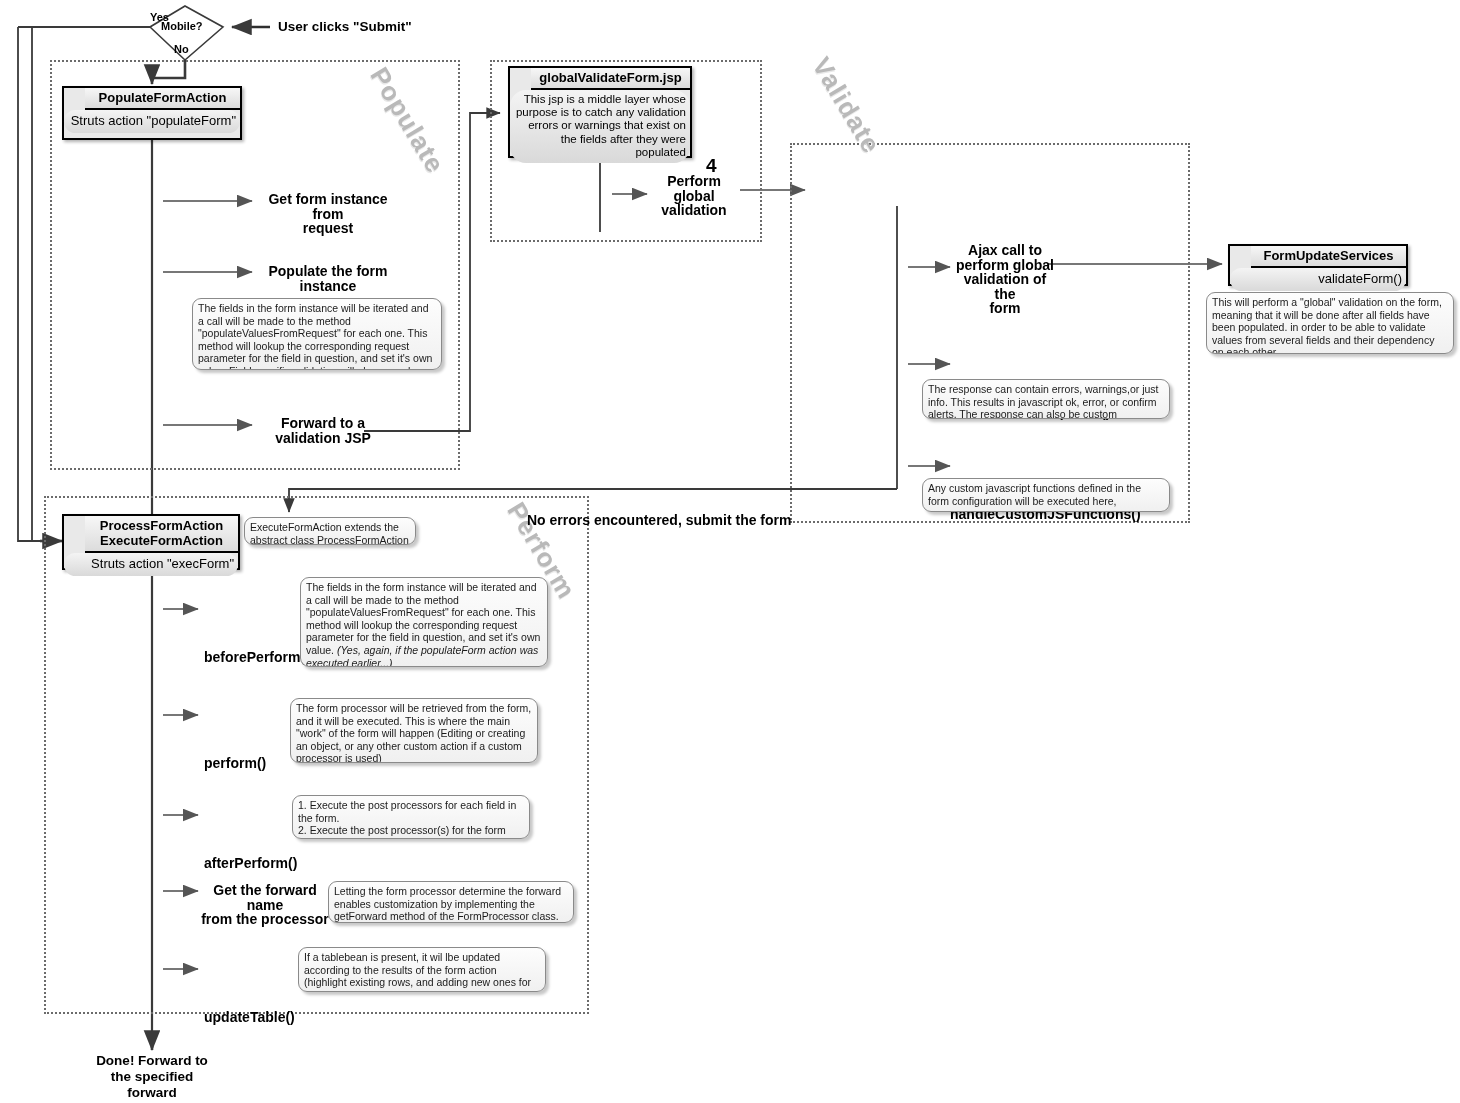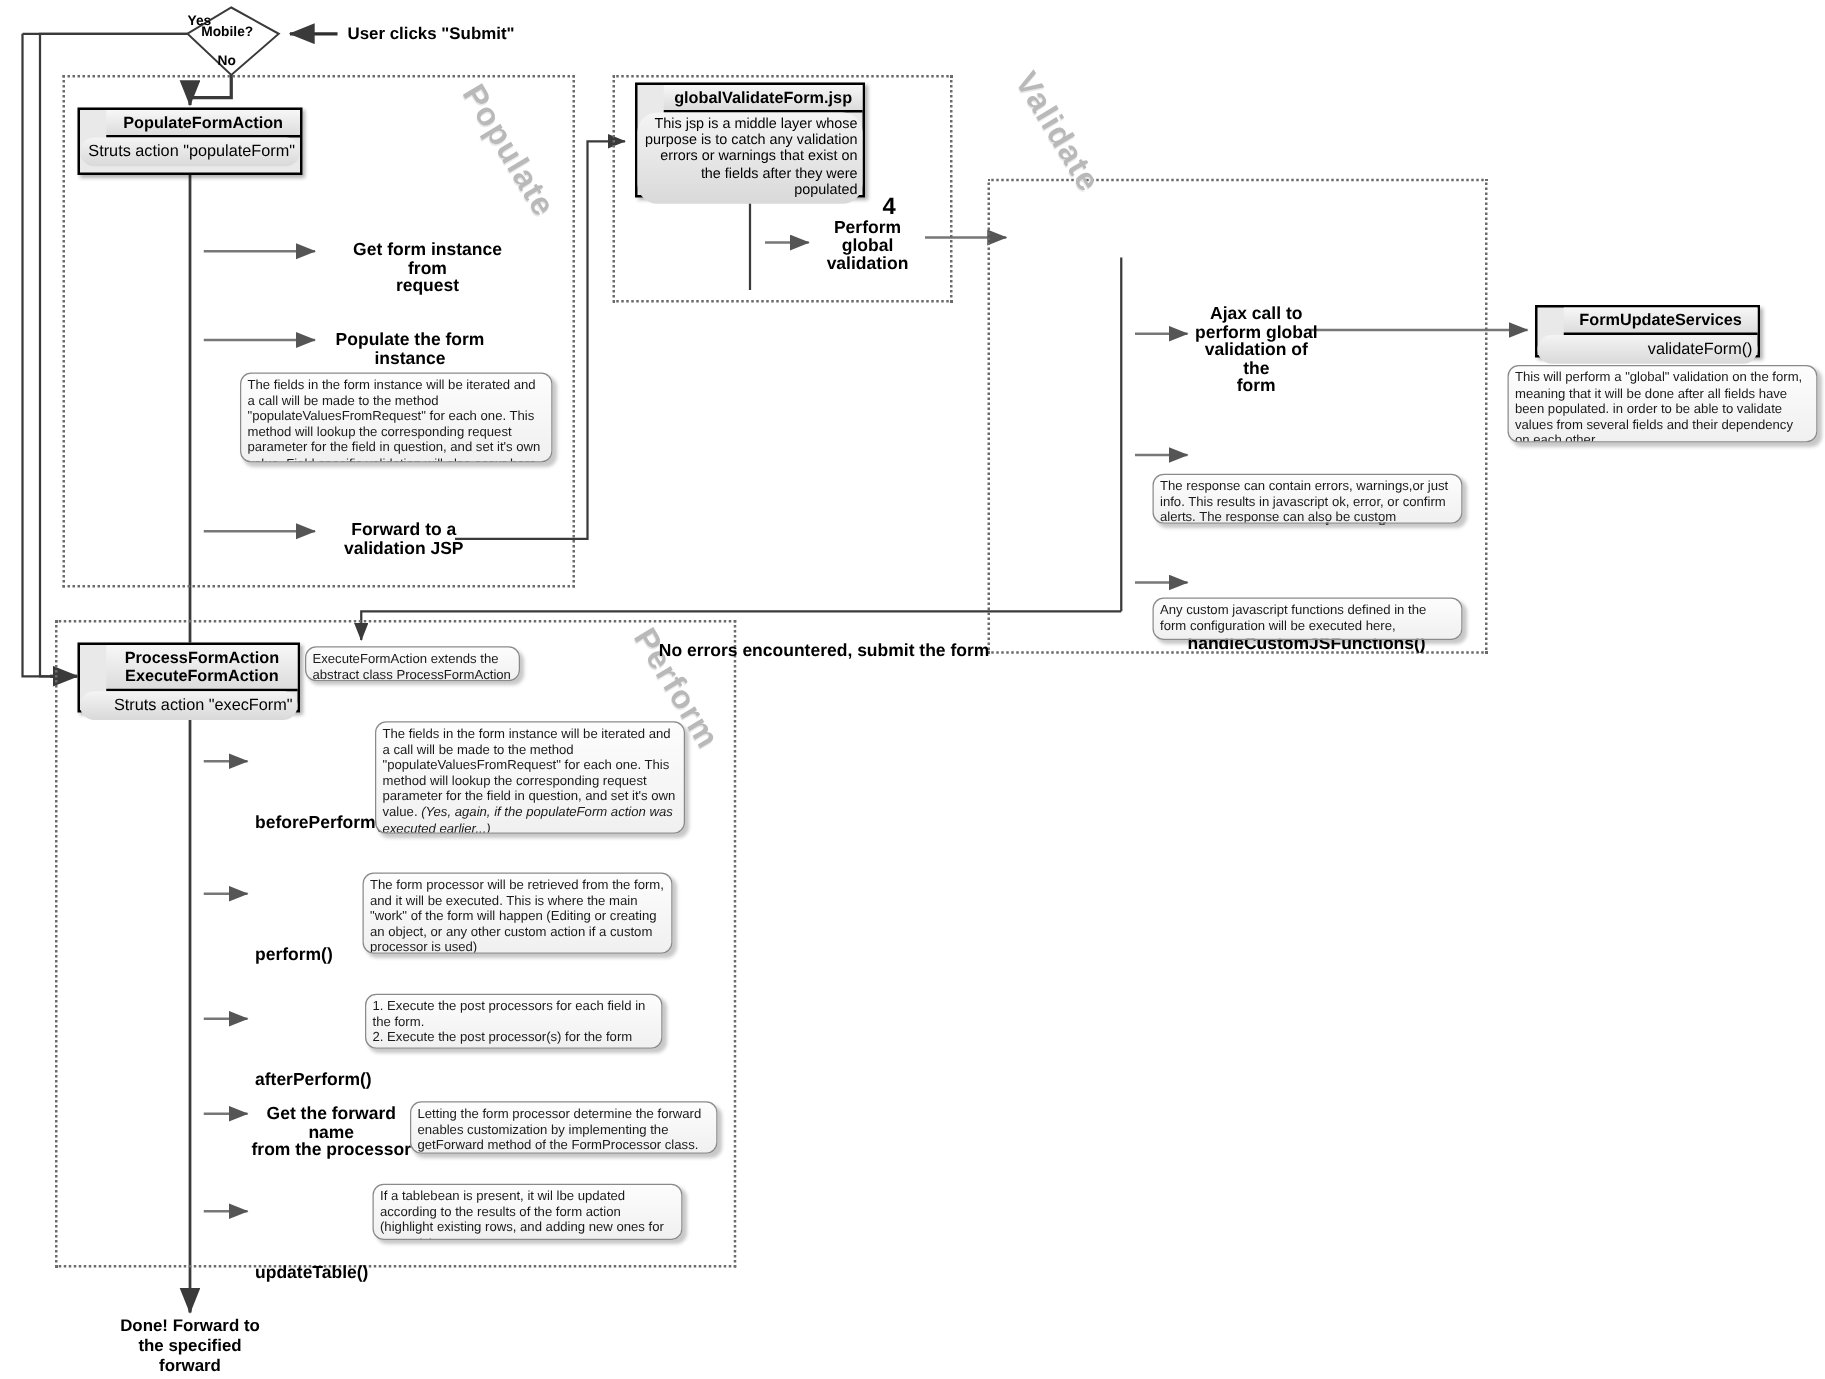--- a/index.html
+++ b/index.html
@@ -213,21 +213,21 @@
     <div class="hdr">ProcessFormAction
 ExecuteFormAction</div>
     <div class="bdy">Struts action "execForm"</div>
   </div>
 
   <div class="cbox" style="left:1228px; top:244px; width:180px; height:42px;">
     <div class="hdr">FormUpdateServices</div>
     <div class="bdy">validateForm()</div>
   </div>
 
-  <div class="steplabel center" style="left:272px; top:192px; width:140px;">Get form instance from
+  <div class="steplabel center" style="left:258px; top:192px; width:140px;">Get form instance from
 request</div>
   <div class="steplabel center" style="left:258px; top:264px; width:140px;">Populate the form
 instance</div>
   <div class="steplabel center" style="left:258px; top:416px; width:130px;">Forward to a
 validation JSP</div>
 
   <div class="note" style="left:192px; top:298px; width:250px; height:72px;">The fields in the form instance will be iterated and a call will be made to the method "populateValuesFromRequest" for each one.  This method will lookup the corresponding request parameter for the field in question, and set it's own value. Field specific validation will also occur here.</div>
 
   <div class="numlabel" style="left:706px; top:155px;">4</div>
   <div class="steplabel center" style="left:648px; top:174px; width:92px;">Perform global

